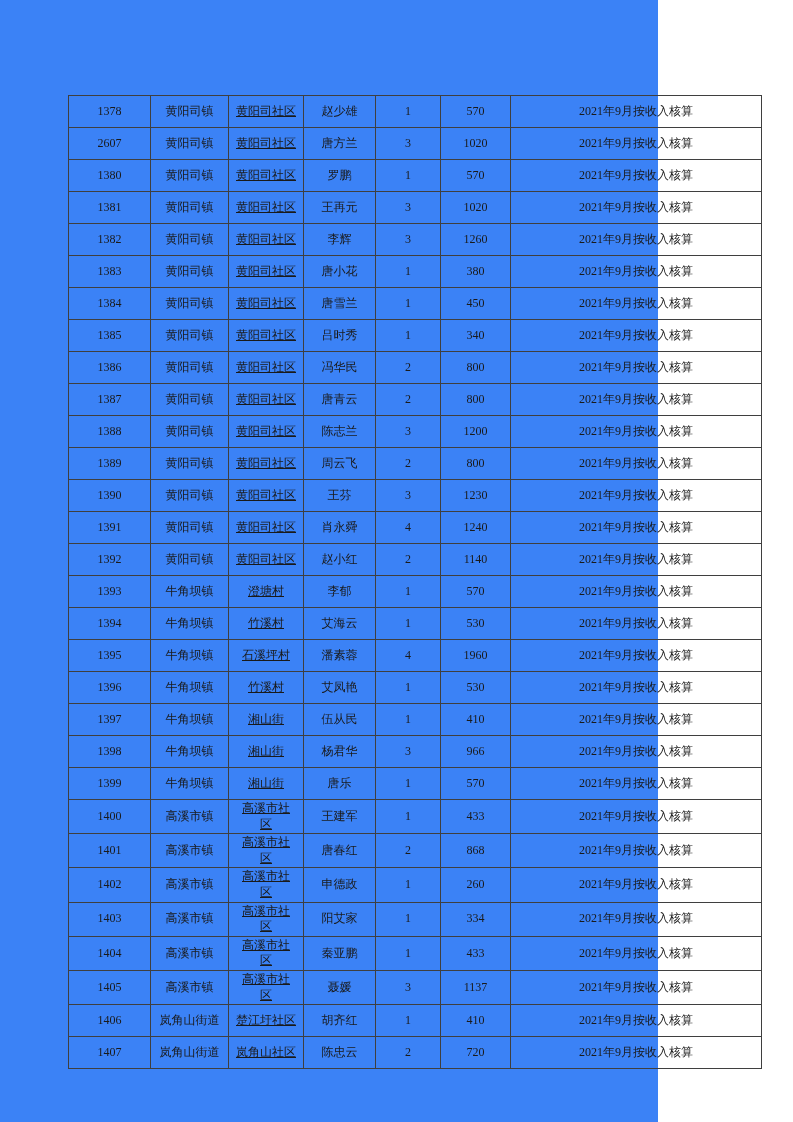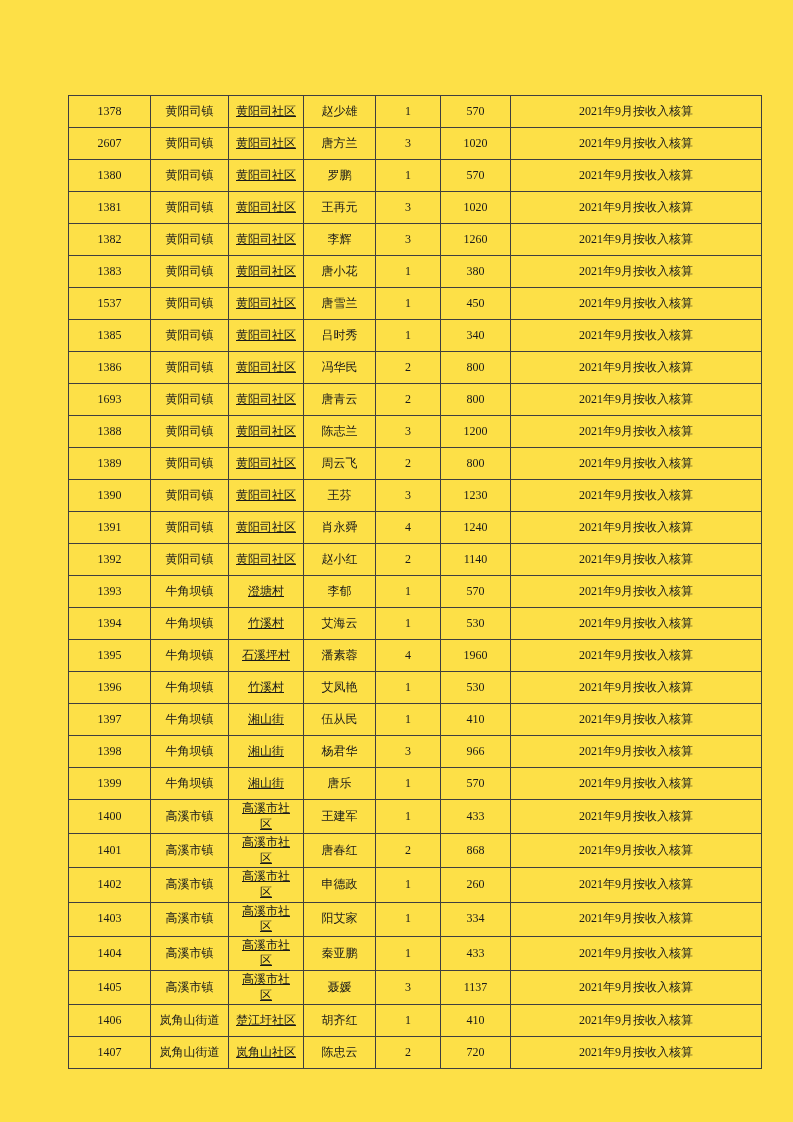--- a/index.html
+++ b/index.html
@@ -9,23 +9,23 @@
   }
   body {
     width: 793px;
     height: 1122px;
     font-family: "Liberation Serif", "DejaVu Serif", serif;
     color: #1a1a1a;
     overflow: hidden;
   }
   .page {
     position: relative;
-    width: 793px;
+    width: 658px;
     height: 1122px;
-    background: #fde047;
+    background: #3b82f6;
   }
   table.data-table {
     position: absolute;
     left: 68px;
     top: 95px;
     border-collapse: collapse;
     table-layout: fixed;
     width: 658px;
     font-size: 12px;
   }
@@ -100,21 +100,21 @@
         <tr>
           <td class="col-serial">1383</td>
           <td class="col-town">黄阳司镇</td>
           <td class="col-village">黄阳司社区</td>
           <td class="col-name">唐小花</td>
           <td class="col-count">1</td>
           <td class="col-amount">380</td>
           <td class="col-note">2021年9月按收入核算</td>
         </tr>
         <tr>
-          <td class="col-serial">1537</td>
+          <td class="col-serial">1384</td>
           <td class="col-town">黄阳司镇</td>
           <td class="col-village">黄阳司社区</td>
           <td class="col-name">唐雪兰</td>
           <td class="col-count">1</td>
           <td class="col-amount">450</td>
           <td class="col-note">2021年9月按收入核算</td>
         </tr>
         <tr>
           <td class="col-serial">1385</td>
           <td class="col-town">黄阳司镇</td>
@@ -127,21 +127,21 @@
         <tr>
           <td class="col-serial">1386</td>
           <td class="col-town">黄阳司镇</td>
           <td class="col-village">黄阳司社区</td>
           <td class="col-name">冯华民</td>
           <td class="col-count">2</td>
           <td class="col-amount">800</td>
           <td class="col-note">2021年9月按收入核算</td>
         </tr>
         <tr>
-          <td class="col-serial">1693</td>
+          <td class="col-serial">1387</td>
           <td class="col-town">黄阳司镇</td>
           <td class="col-village">黄阳司社区</td>
           <td class="col-name">唐青云</td>
           <td class="col-count">2</td>
           <td class="col-amount">800</td>
           <td class="col-note">2021年9月按收入核算</td>
         </tr>
         <tr>
           <td class="col-serial">1388</td>
           <td class="col-town">黄阳司镇</td>

